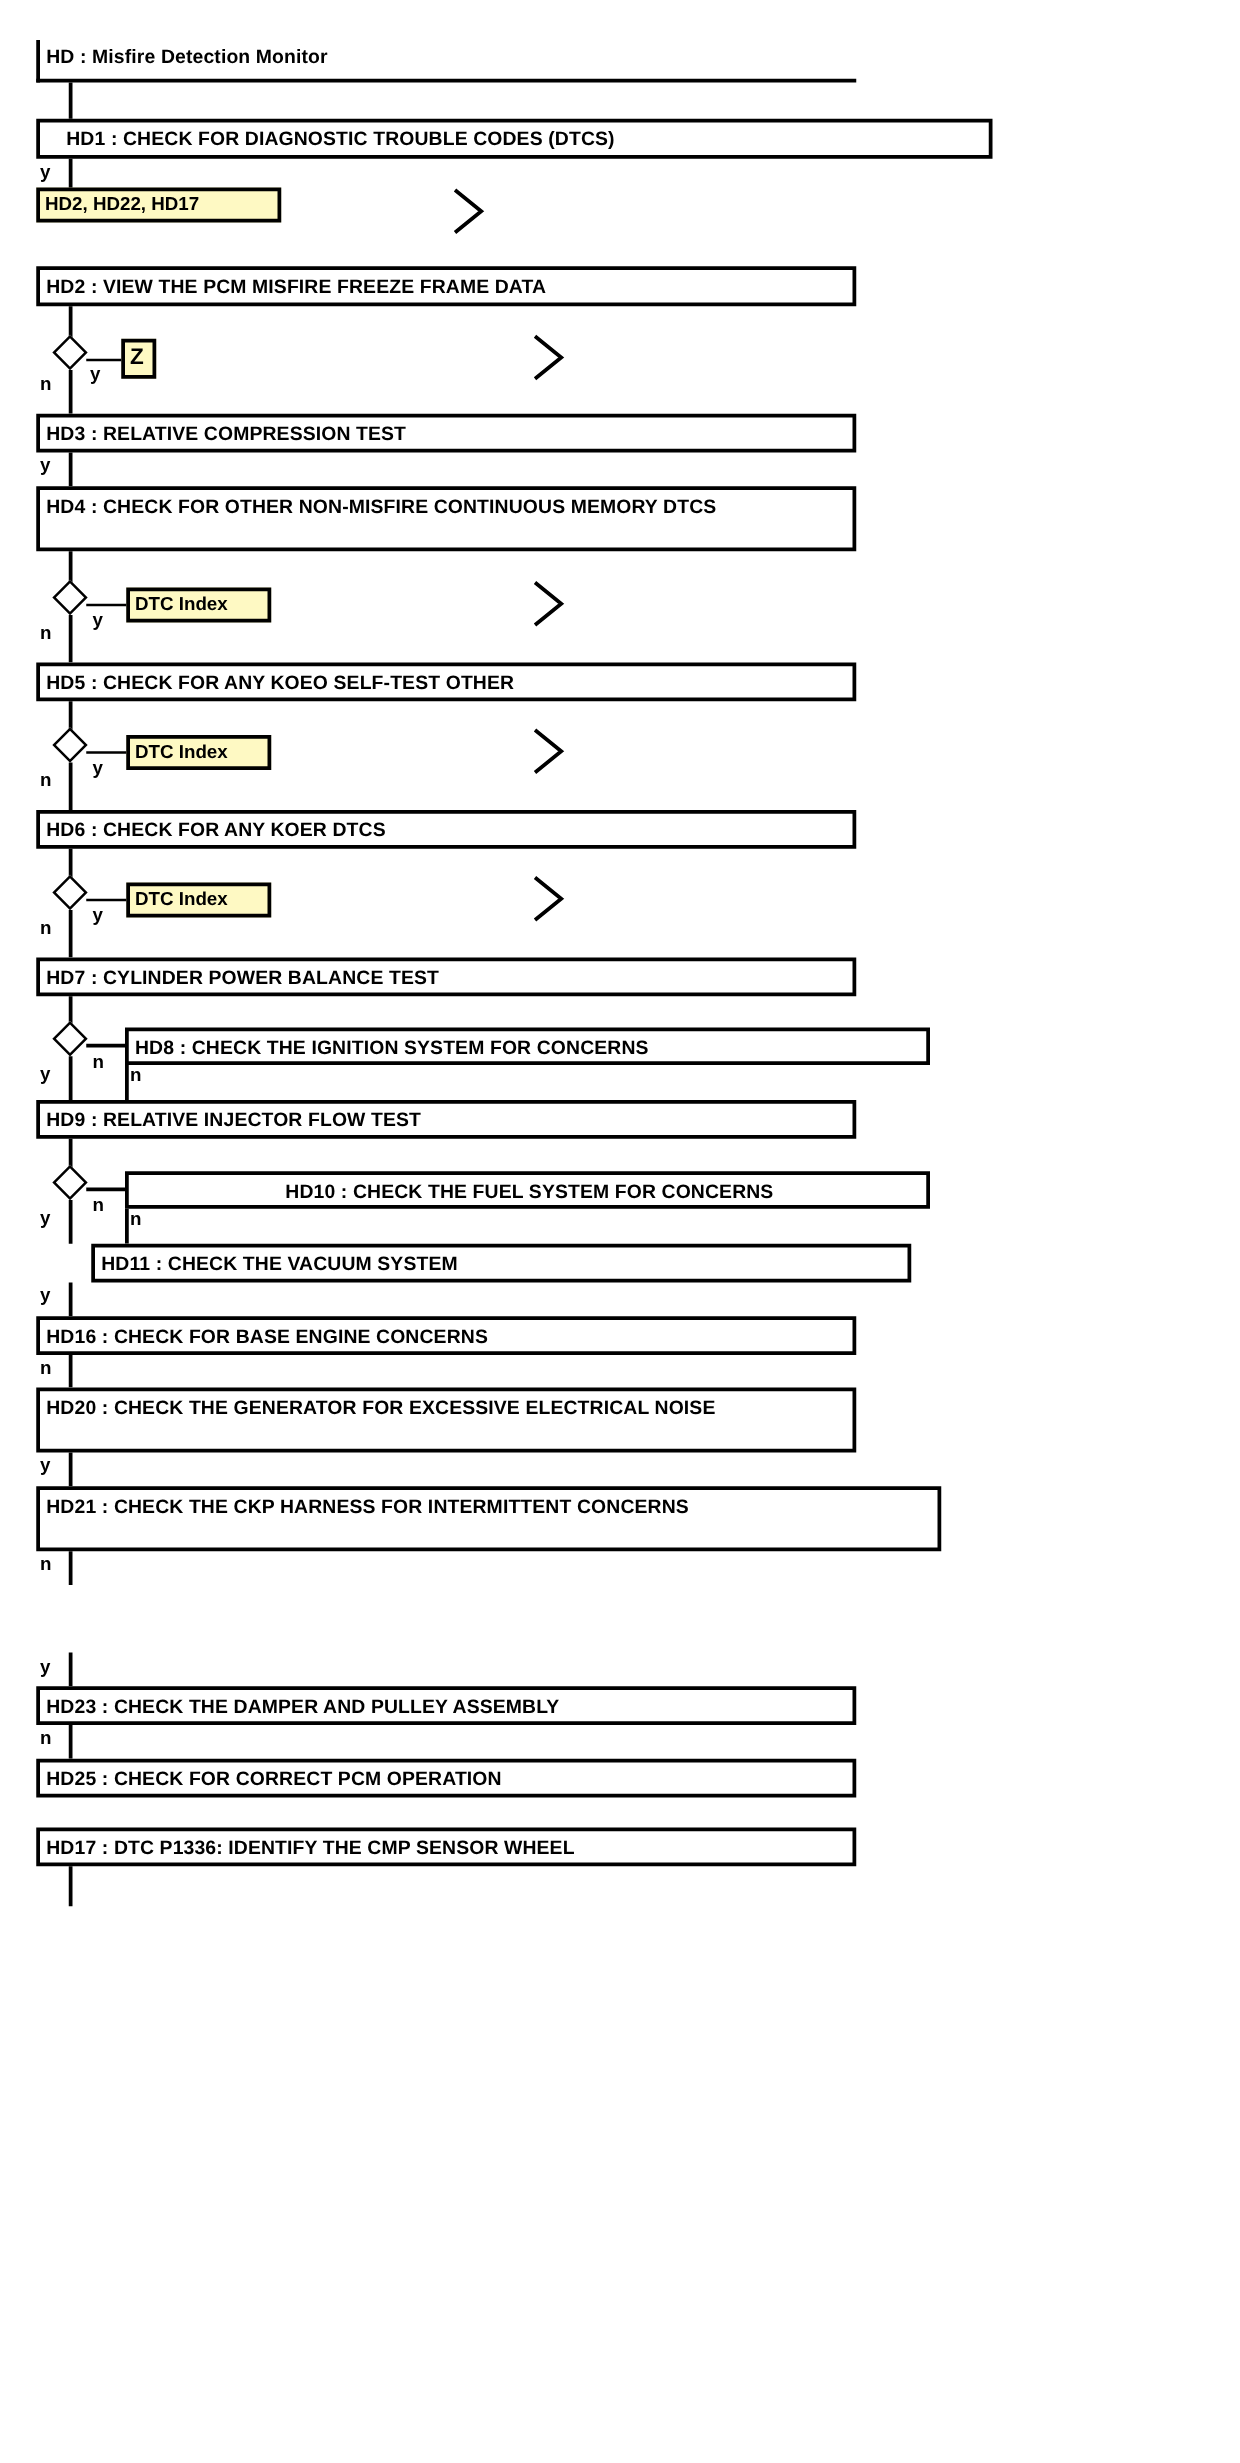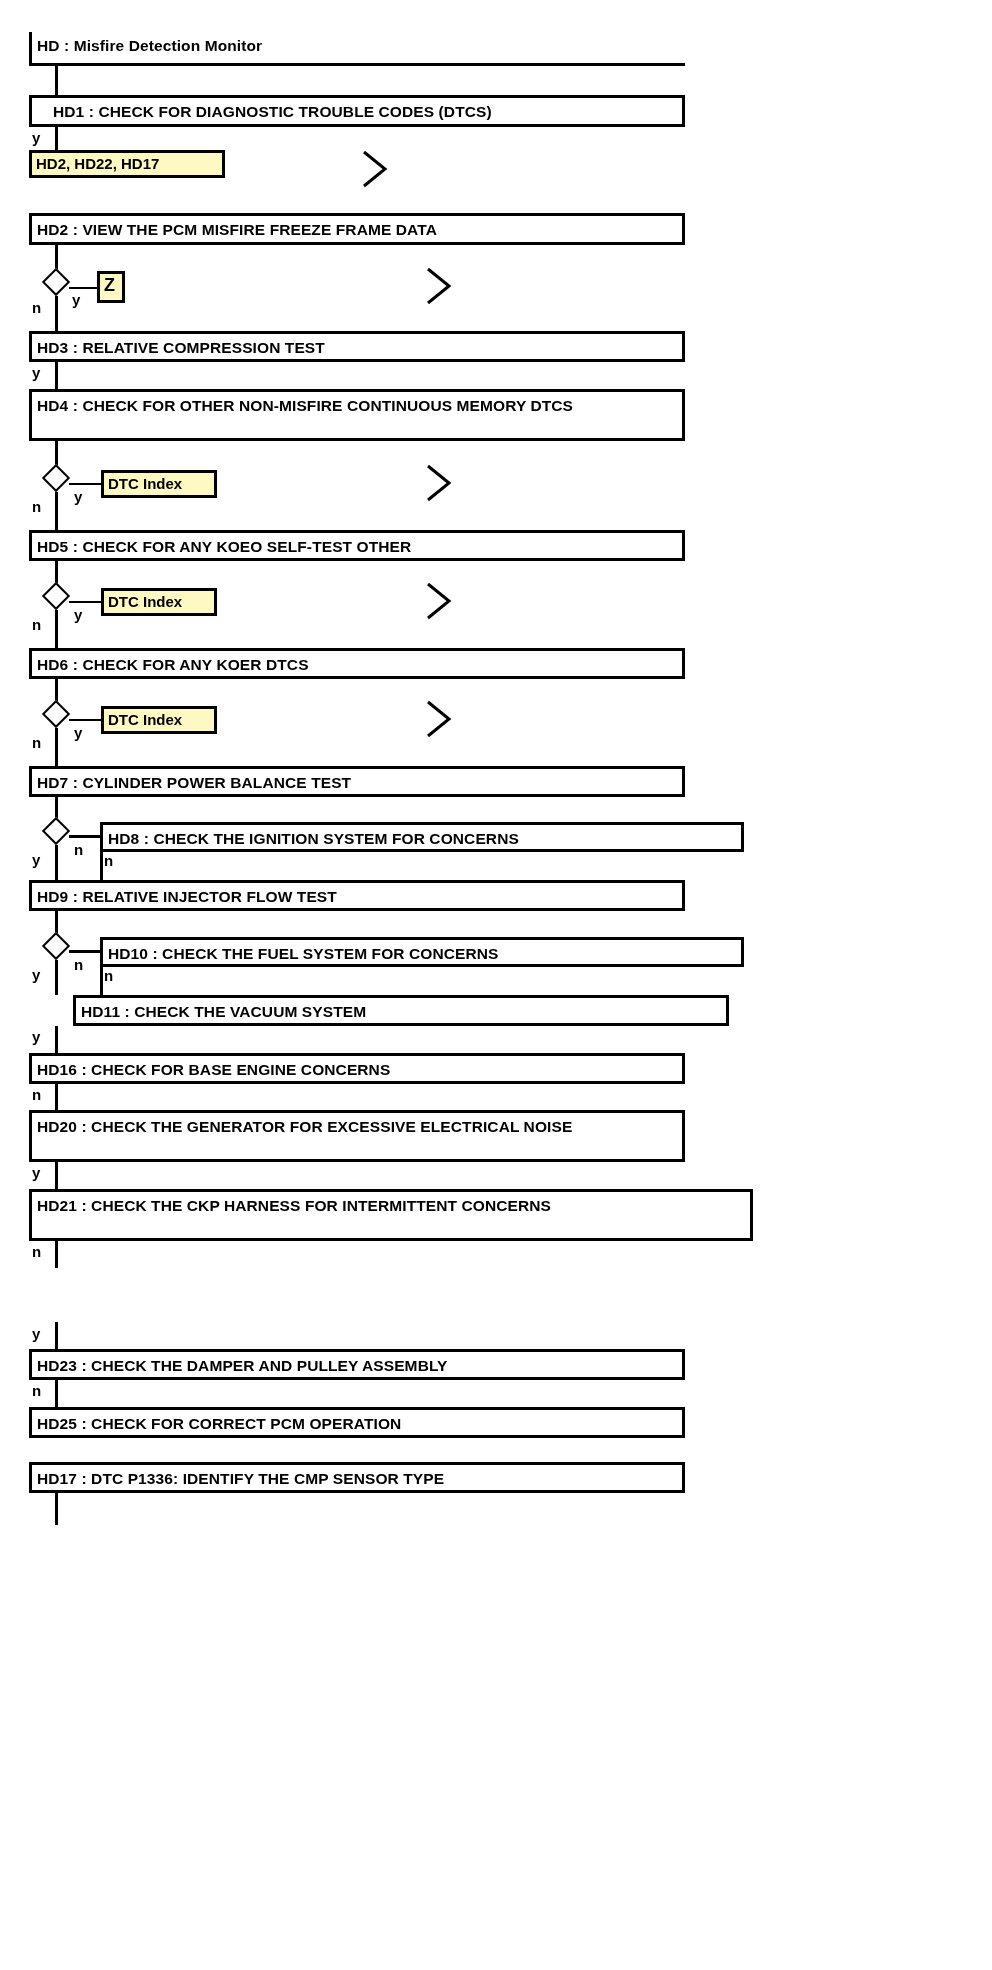--- a/index.html
+++ b/index.html
@@ -78,21 +78,21 @@
 </style>
 </head>
 <body>
 
 <div id="canvas">
 
   <div class="step open-top" style="left:29px;top:32px;width:656px;height:34px;">HD : Misfire Detection Monitor</div>
 
   <div class="vline" style="left:55px;top:66px;height:31px;"></div>
 
-  <div class="step" style="left:29px;top:95px;width:656px;height:32px;padding-left:21px;">HD1 : CHECK FOR DIAGNOSTIC TROUBLE CODES (DTCS)</div>
+  <div class="step" style="left:29px;top:95px;width:765px;height:32px;padding-left:21px;">HD1 : CHECK FOR DIAGNOSTIC TROUBLE CODES (DTCS)</div>
 
   <div class="yn" style="left:32px;top:130px;">y</div>
   <div class="vline" style="left:55px;top:127px;height:25px;"></div>
 
   <div class="refbox" style="left:29px;top:150px;width:196px;height:28px;">HD2, HD22, HD17</div>
 
   <div class="chev" style="left:358px;top:148px;">
     <svg width="34" height="42" viewBox="0 0 34 42">
         <polyline points="6,4 27,21 6,38" fill="none" stroke="#000" stroke-width="3"></polyline>
       </svg>
@@ -177,21 +177,21 @@
 
   <div class="vline" style="left:100px;top:852px;height:28px;"></div>
   <div class="yn" style="left:104px;top:853px;">n</div>
   <div class="vline" style="left:55px;top:845px;height:35px;"></div>
 
   <div class="step" style="left:29px;top:880px;width:656px;height:31px;">HD9 : RELATIVE INJECTOR FLOW TEST</div>
 
   <div class="vline" style="left:55px;top:911px;height:24px;"></div>
   <div class="diamond" style="left:46px;top:936px;"></div>
   <div class="hline" style="left:69px;top:950px;width:33px;"></div>
-  <div class="step" style="left:100px;top:937px;width:644px;height:30px;">HD10 : CHECK THE FUEL SYSTEM FOR CONCERNS</div>
+  <div class="step" style="left:100px;top:937px;width:644px;height:30px;text-align:center;">HD10 : CHECK THE FUEL SYSTEM FOR CONCERNS</div>
   <div class="yn" style="left:74px;top:957px;">n</div>
   <div class="yn" style="left:32px;top:967px;">y</div>
   <div class="vline" style="left:100px;top:967px;height:28px;"></div>
   <div class="yn" style="left:104px;top:968px;">n</div>
   <div class="vline" style="left:55px;top:960px;height:35px;"></div>
 
   <div class="step" style="left:29px;top:995px;width:656px;height:31px;margin-left:44px;">HD11 : CHECK THE VACUUM SYSTEM</div>
   <div class="yn" style="left:32px;top:1029px;">y</div>
   <div class="vline" style="left:55px;top:1026px;height:27px;"></div>
 
@@ -209,16 +209,16 @@
 
   <div class="yn" style="left:32px;top:1326px;">y</div>
   <div class="vline" style="left:55px;top:1322px;height:27px;"></div>
 
   <div class="step" style="left:29px;top:1349px;width:656px;height:31px;">HD23 : CHECK THE DAMPER AND PULLEY ASSEMBLY</div>
   <div class="yn" style="left:32px;top:1383px;">n</div>
   <div class="vline" style="left:55px;top:1380px;height:27px;"></div>
 
   <div class="step" style="left:29px;top:1407px;width:656px;height:31px;">HD25 : CHECK FOR CORRECT PCM OPERATION</div>
 
-  <div class="step" style="left:29px;top:1462px;width:656px;height:31px;">HD17 : DTC P1336: IDENTIFY THE CMP SENSOR TYPE</div>
+  <div class="step" style="left:29px;top:1462px;width:656px;height:31px;">HD17 : DTC P1336: IDENTIFY THE CMP SENSOR WHEEL</div>
   <div class="vline" style="left:55px;top:1493px;height:32px;"></div>
 
 </div>
 
 </body></html>

